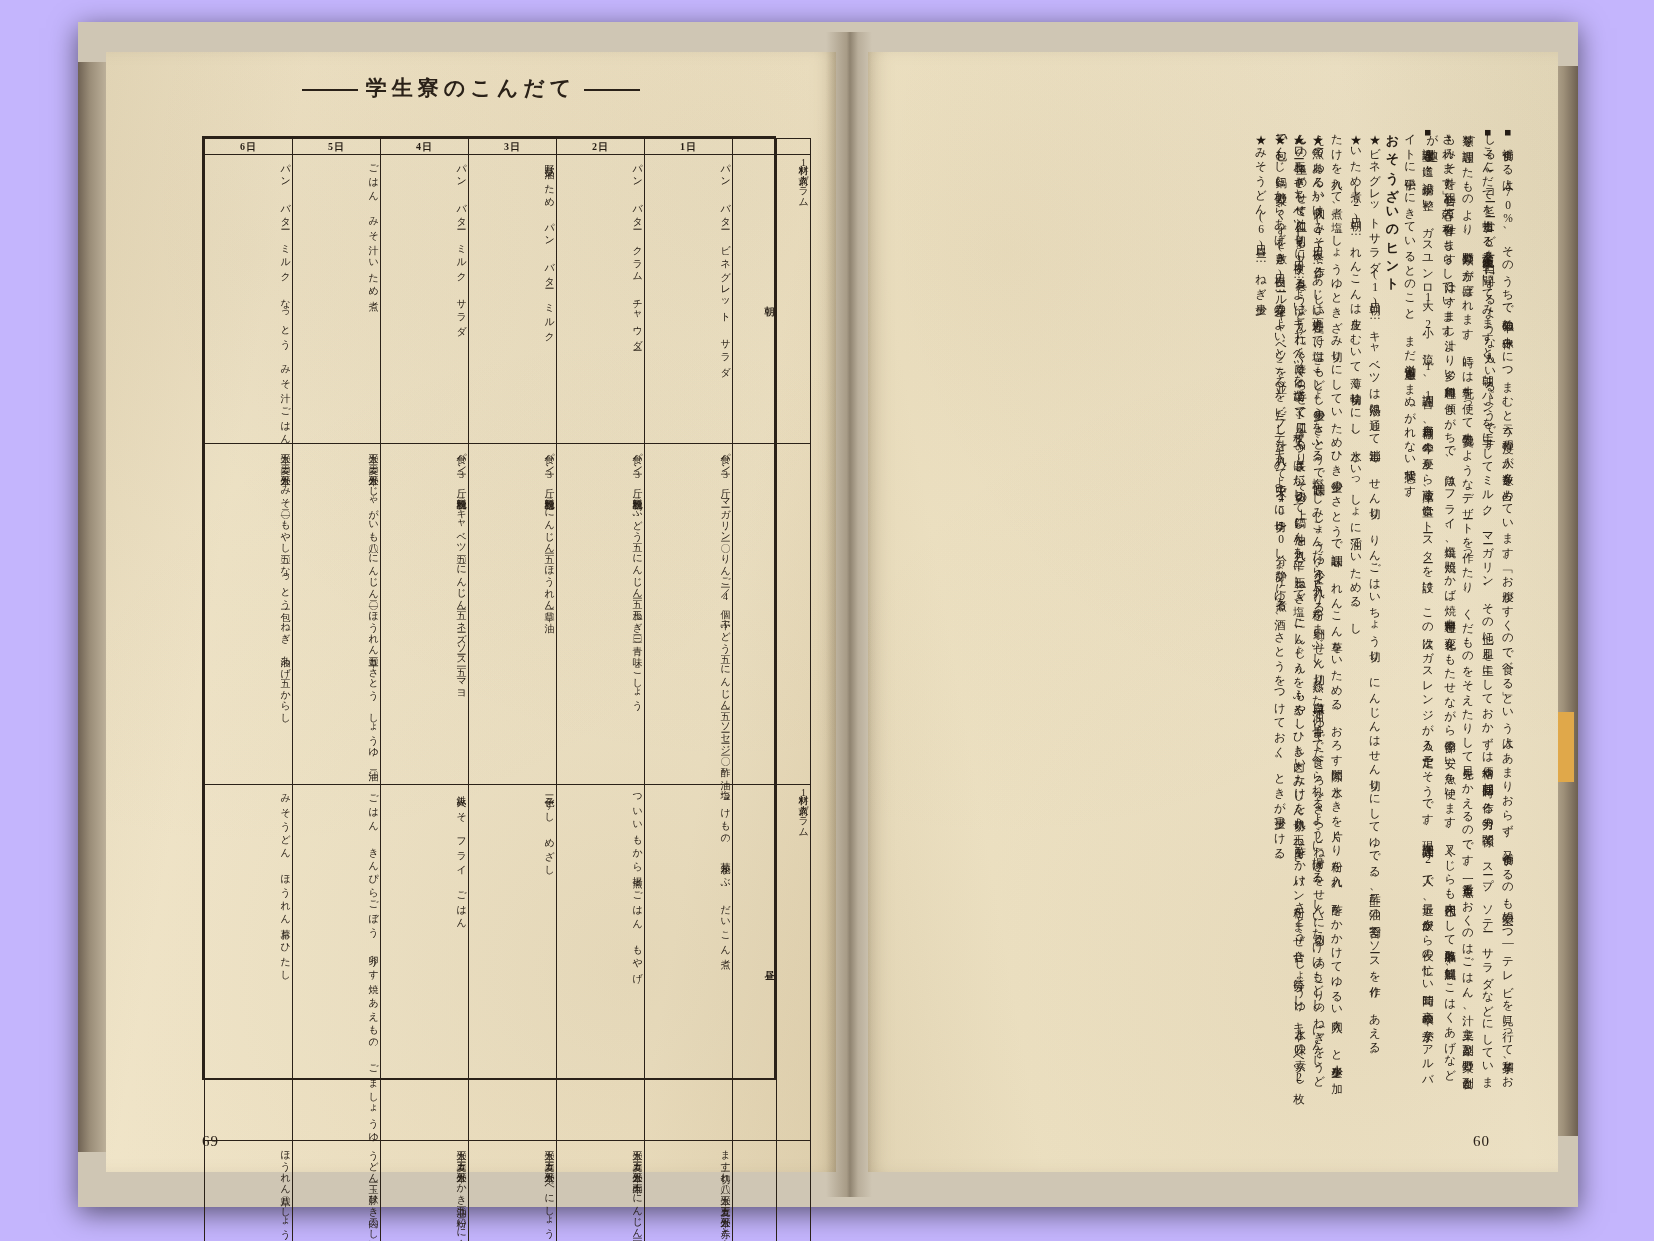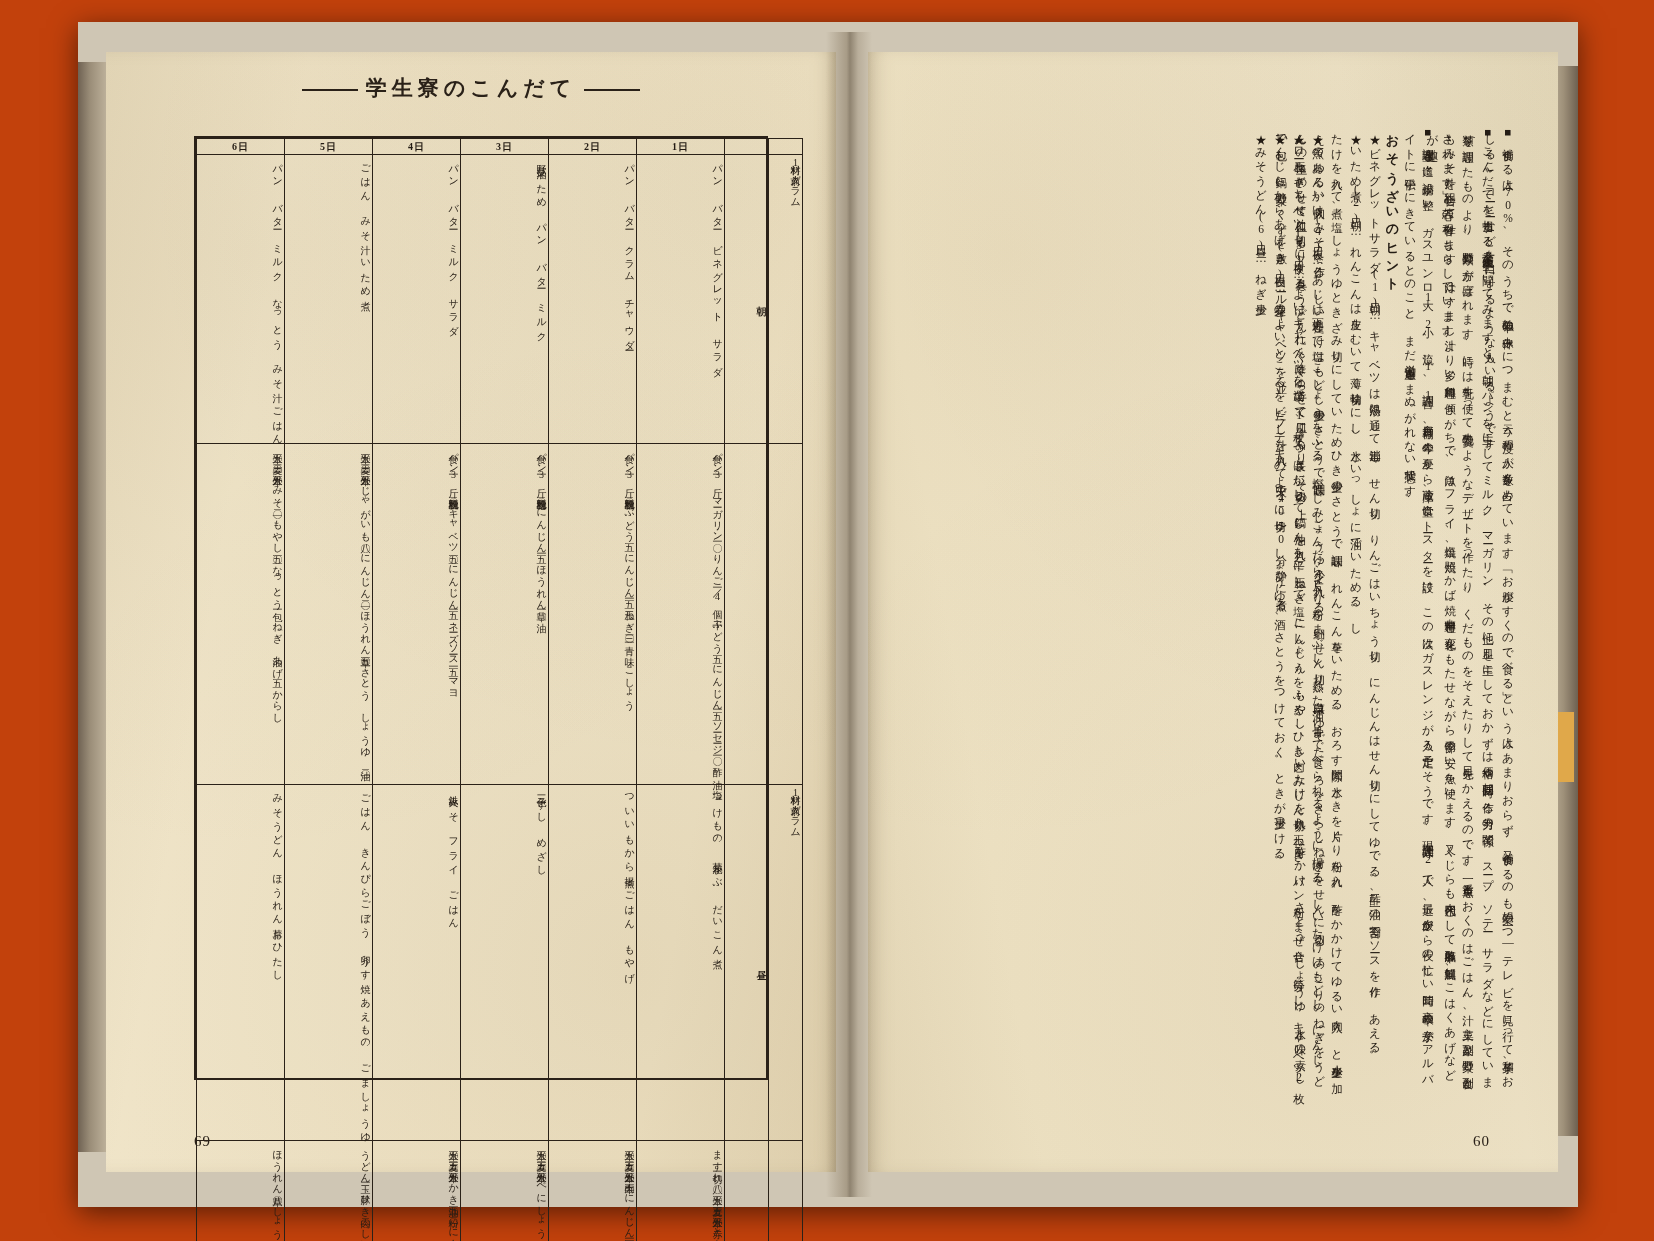--- a/index.html
+++ b/index.html
@@ -1,17 +1,17 @@
 <!DOCTYPE html>
 <html lang="ja"><head>
 <meta charset="utf-8">
 <style>
   html,body{margin:0;padding:0;background:#8c8c8c;}
   body{width:1654px;height:1241px;overflow:hidden;font-family:"Liberation Serif",serif;}
-  #page{position:relative;width:1654px;height:1241px;background:#c2410c;}
+  #page{position:relative;width:1654px;height:1241px;background:#c4b5fd;}
 
   
   .book{position:absolute;left:78px;top:22px;width:1500px;height:1185px;
         background:#cfc6b4;
         box-shadow:0 6px 26px rgba(0,0,0,.55);}
   .edge-left{position:absolute;left:0;top:40px;width:34px;height:1090px;
         background:linear-gradient(90deg,#6f6253 0%,#9a8d78 35%,#c9bda6 100%);}
   .edge-right{position:absolute;right:0;top:44px;width:36px;height:1070px;
         background:linear-gradient(270deg,#6d6051 0%,#9e9079 40%,#cdc2ab 100%);}
   .gutter{position:absolute;left:748px;top:10px;width:46px;height:1165px;
@@ -29,36 +29,36 @@
      background:
        radial-gradient(circle at 20% 18%, rgba(160,130,80,.10), transparent 55%),
        radial-gradient(circle at 72% 82%, rgba(150,120,70,.12), transparent 60%),
        radial-gradient(circle at 85% 12%, rgba(130,105,60,.08), transparent 50%);}
 
   
   .headline{position:absolute;top:22px;left:0;width:100%;text-align:center;
      font-size:21px;letter-spacing:5px;color:#2a2118;font-weight:bold;}
   .headline .rule{display:inline-block;width:56px;border-top:2px solid #2a2118;vertical-align:middle;margin:0 8px;}
 
-  .tablewrap{position:absolute;left:88px;top:84px;width:570px;height:940px;
+  .tablewrap{position:absolute;left:96px;top:84px;width:570px;height:940px;
      border:2px solid #2a2118;background:rgba(255,255,255,.03);}
   table.menu{border-collapse:collapse;width:100%;height:100%;table-layout:fixed;}
   table.menu td{border:1px solid #2a2118;vertical-align:top;padding:2px 1px;
      font-size:10px;line-height:1.12;color:#241c14;
      writing-mode:vertical-rl;text-orientation:upright;}
   .hdr{text-align:center;font-size:12.5px;font-weight:bold;letter-spacing:1px;
        writing-mode:horizontal-tb !important;}
   .sidelbl{text-align:center;font-size:13px;font-weight:bold;letter-spacing:2px;}
   .dish{font-size:12px;letter-spacing:2px;line-height:1.25;}
   .ing{font-size:9px;letter-spacing:0px;line-height:1.1;}
   td.meal{width:44px;}
   td.mat{width:36px;}
 
   .folio{position:absolute;bottom:22px;font-size:15px;color:#2a2118;letter-spacing:1px;}
-  .folio.l{left:88px;margin-top:48px;}
+  .folio.l{left:96px;margin-top:48px;}
   .folio.r{right:68px;}
 
   
   .rcols{position:absolute;right:42px;top:74px;height:960px;
      display:flex;flex-direction:row-reverse;gap:0px;}
   .rcol{writing-mode:vertical-rl;text-orientation:upright;
      font-size:11.5px;line-height:1.55;letter-spacing:1.2px;color:#241c14;
      height:100%;width:19px;white-space:normal;}
   .rcol.wide{width:20px;}
   .rcol.sec{font-weight:bold;letter-spacing:3px;font-size:13px;}

